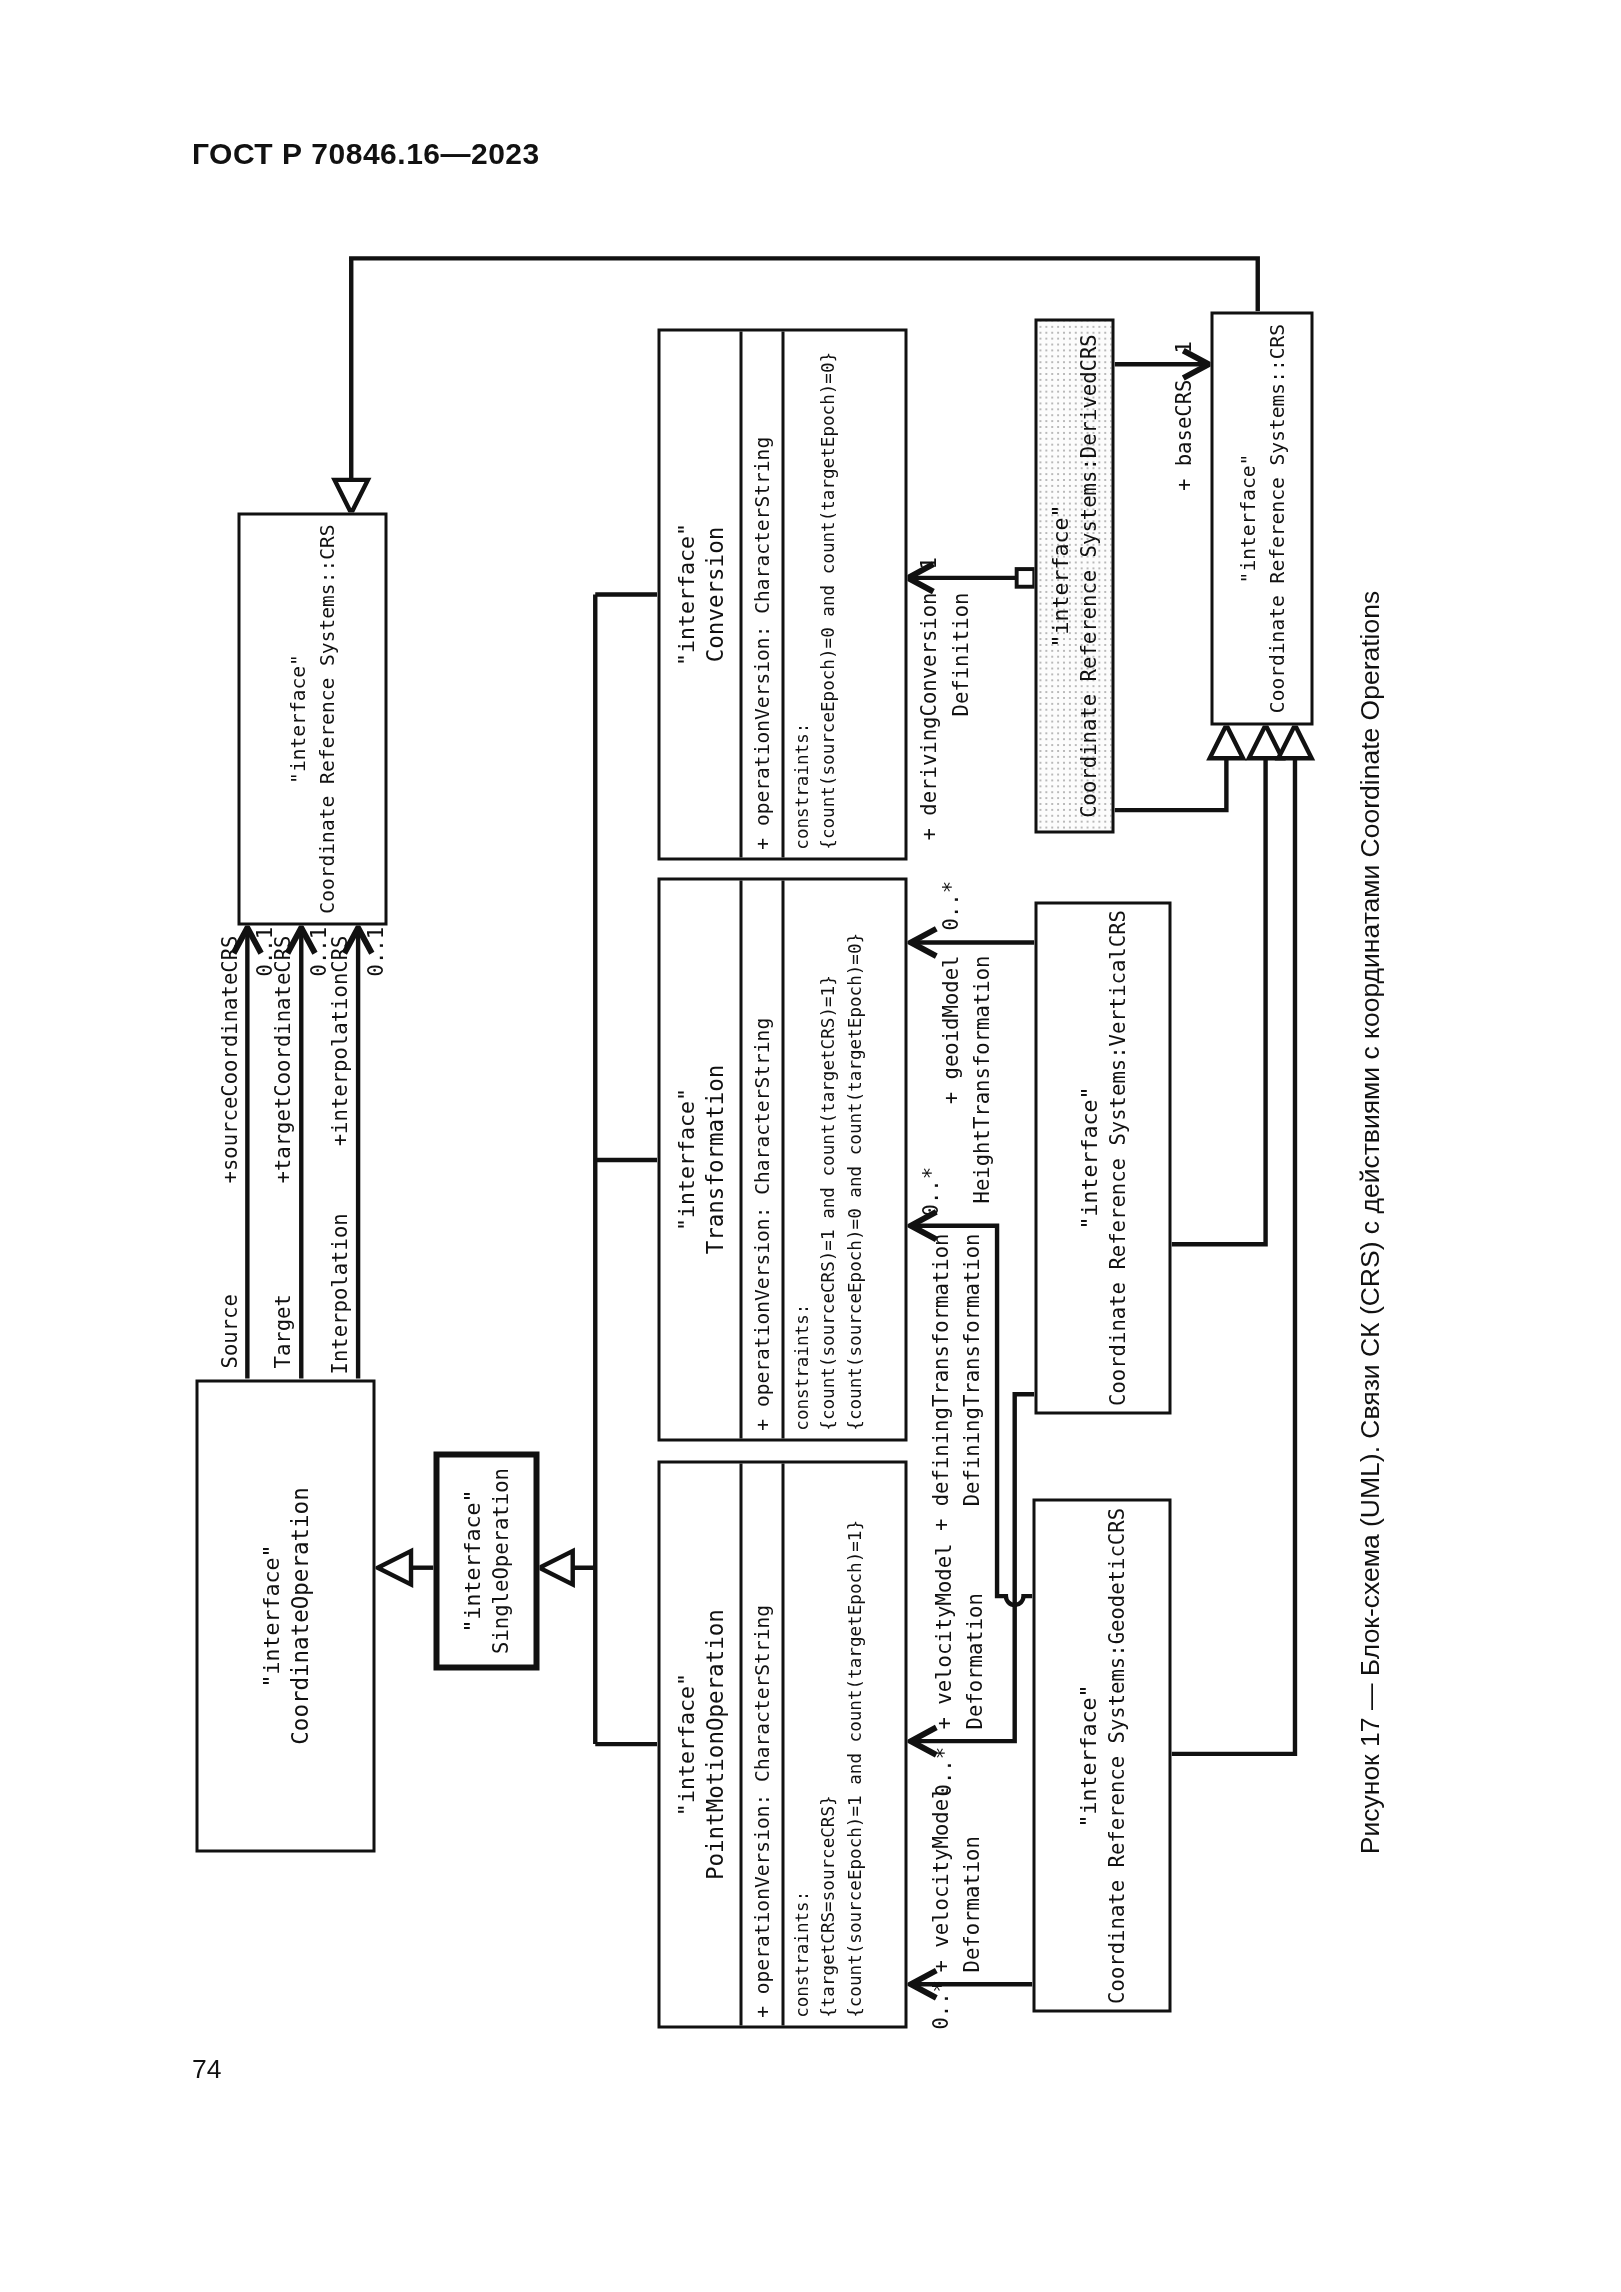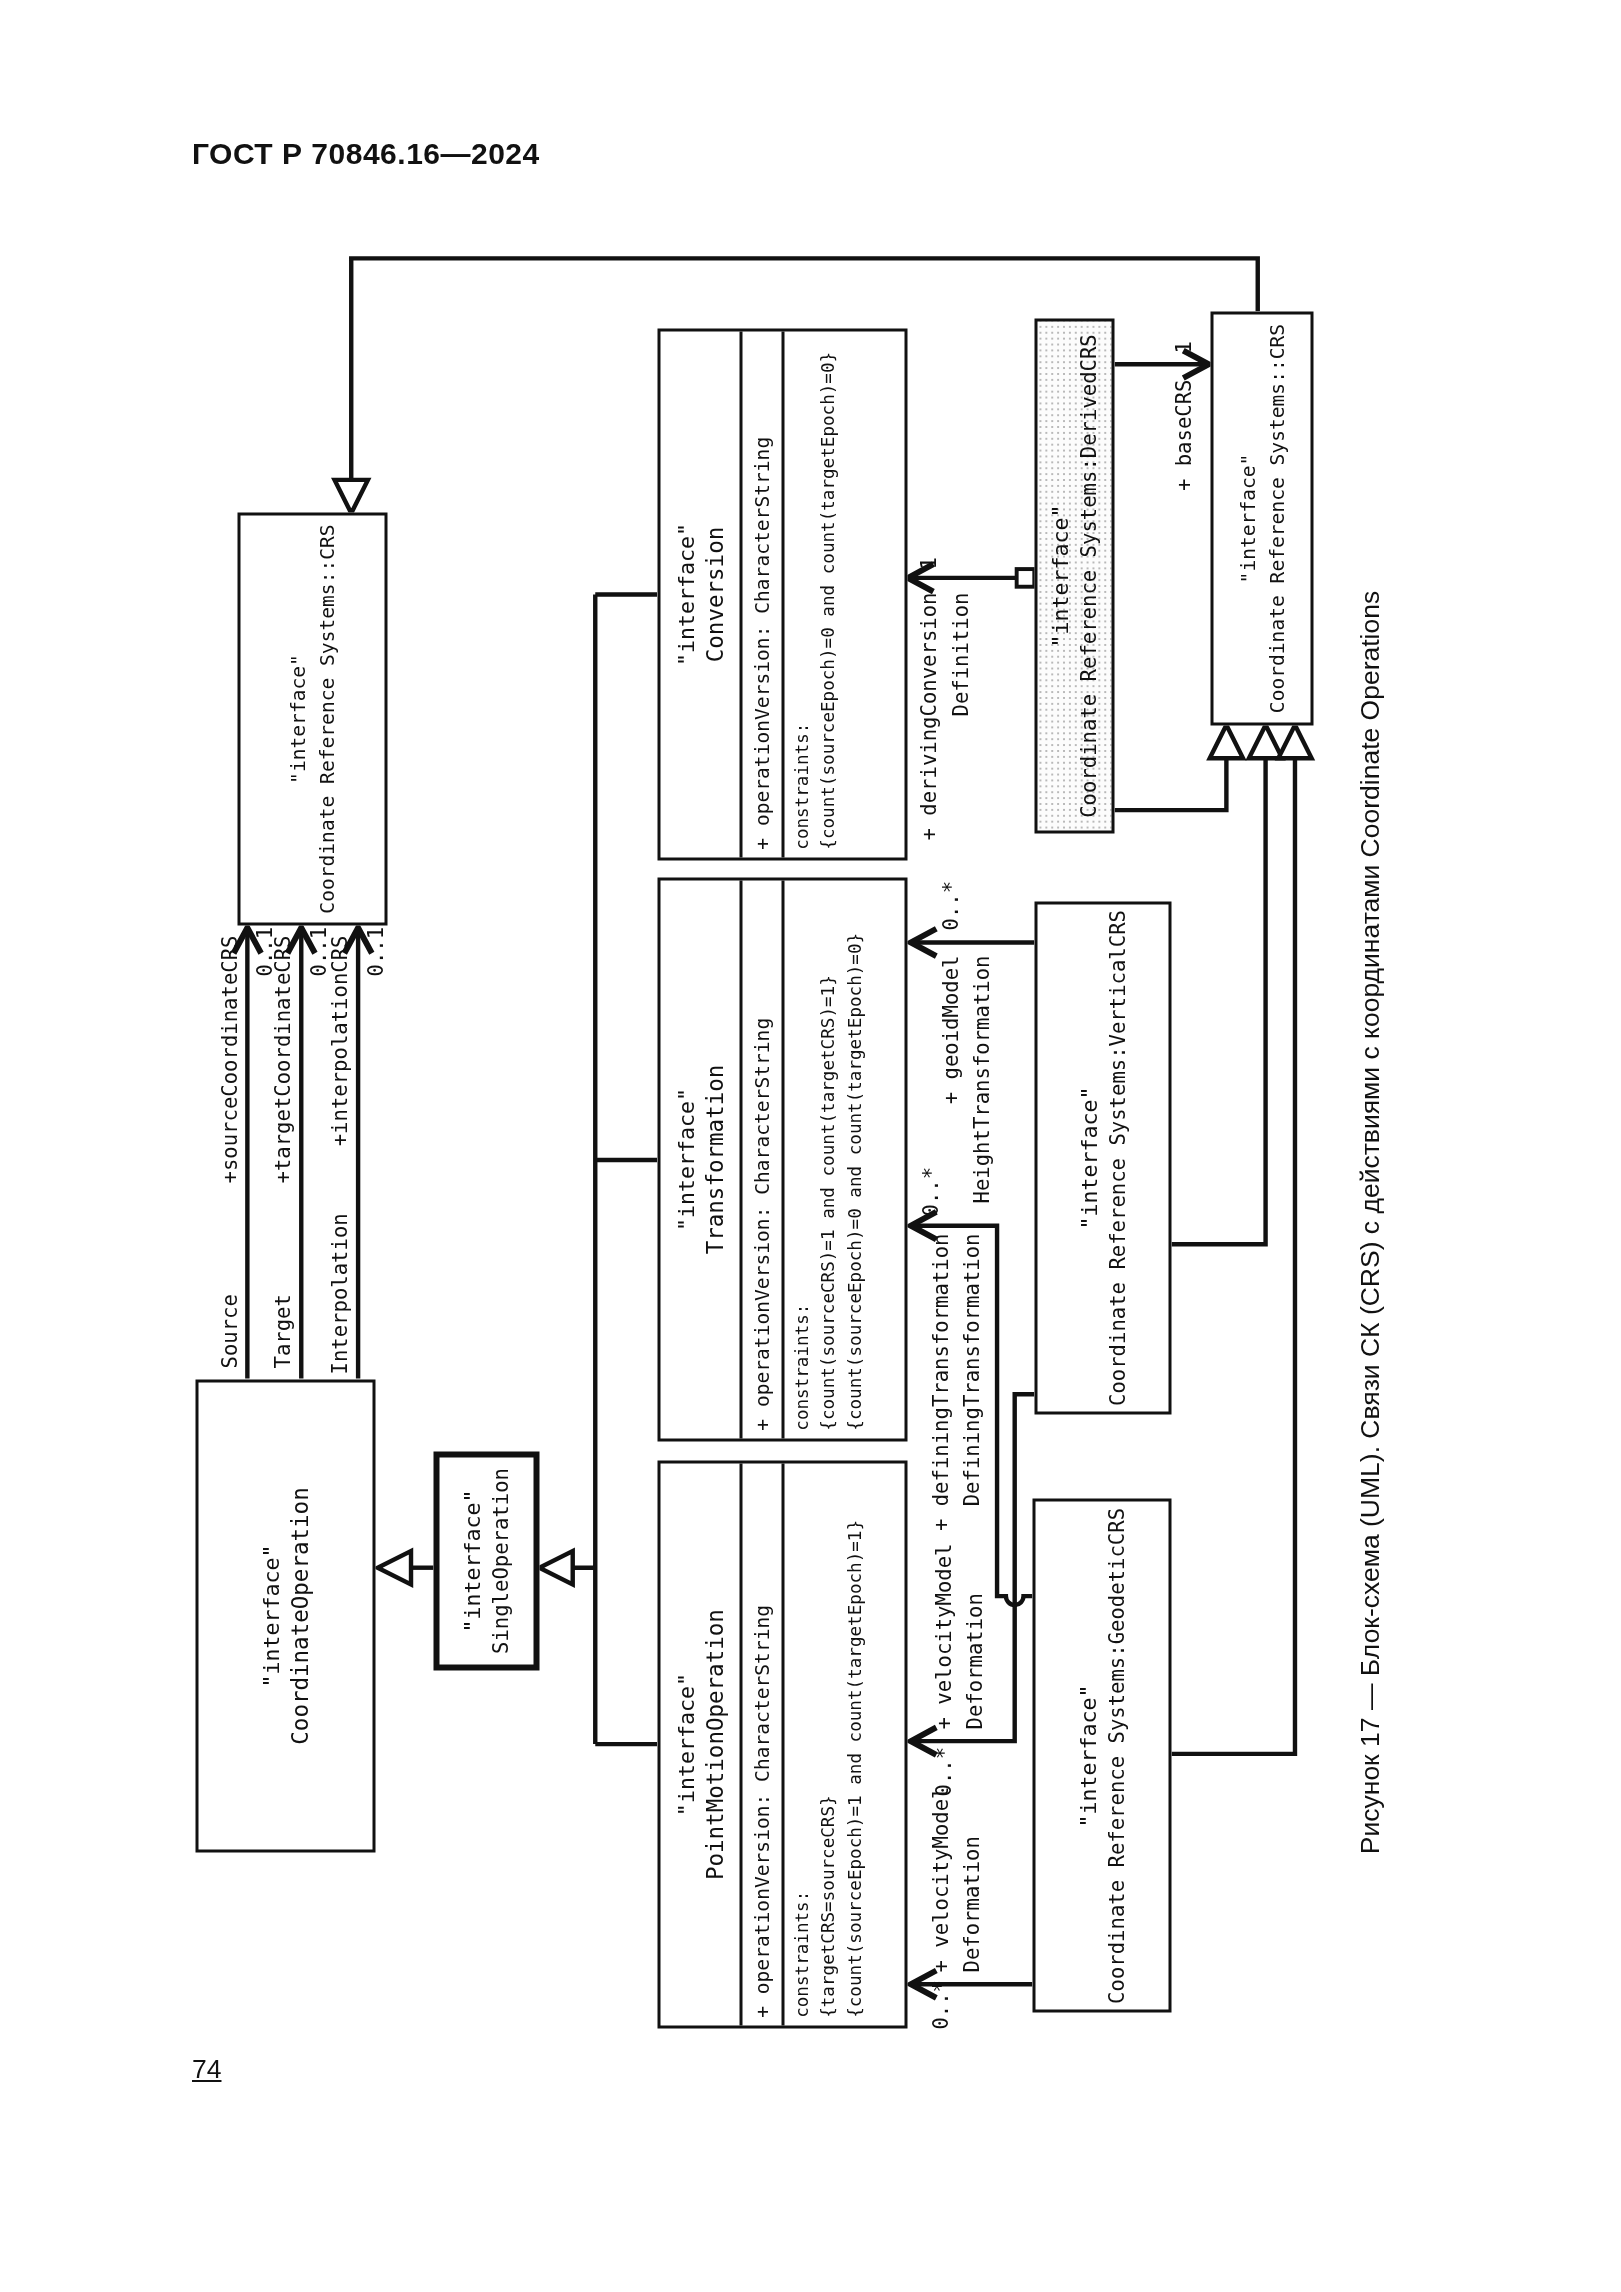--- a/index.html
+++ b/index.html
@@ -1,20 +1,20 @@
 <!DOCTYPE html>
 <html><head>
 <meta charset="utf-8">
 <style>
   html,body{margin:0;padding:0;background:#e8e8e8;}
   #page{position:relative;width:1621px;height:2293px;background:#ffffff;overflow:hidden;
         font-family:"DejaVu Sans Mono", monospace;color:#111;}
   .sans{font-family:"Liberation Sans", sans-serif;}
   #header{position:absolute;left:192px;top:137px;font-size:30px;font-weight:bold;letter-spacing:0.5px;}
-  #pagenum{position:absolute;left:192px;top:2054px;font-size:26.5px;text-decoration:underline;}
+  #pagenum{position:absolute;left:192px;top:2054px;font-size:26.5px;}
   #caption{position:absolute;left:714px;top:1207px;width:1313px;text-align:center;
            font-size:26.5px;transform:rotate(-90deg);white-space:nowrap;}
   
   #diagram{position:absolute;left:-142px;top:573px;width:1794px;height:1127px;
            transform:rotate(-90deg);}
   #wires{position:absolute;left:0;top:0;}
   .box{position:absolute;border:3.9px solid #111;background:#fff;box-sizing:border-box;
        display:flex;flex-direction:column;}
   .box.thick{border-width:6.9px;}
   .box.hatch{background-color:#fcfcfc;background-image:radial-gradient(#b9b9b9 1.2px, transparent 1.3px);
@@ -27,21 +27,21 @@
          font-size:19.6px;white-space:nowrap;}
   .consC{border-top:3.9px solid #111;padding:3.9px 7.8px;font-size:17.6px;line-height:26.5px;white-space:nowrap;}
   .lbl{position:absolute;font-size:20.6px;white-space:nowrap;}
   .lbl.mult{font-size:20.6px;}
 </style>
 </head>
 <body>
 
 <div id="page">
 
-  <div id="header" class="sans">ГОСТ Р 70846.16—2024</div>
+  <div id="header" class="sans">ГОСТ Р 70846.16—2023</div>
   <div id="pagenum" class="sans">74</div>
   <div id="caption" class="sans">Рисунок 17 — Блок-схема (UML). Связи СК (CRS) с действиями с координатами Coordinate Operations</div>
 
   <div id="diagram">
 
     <svg id="wires" width="1794" height="1127" viewBox="0 0 1830 1150">
       <g stroke="#111" stroke-width="4.5" fill="none">
 
         <path d="M668 57 H1126"></path>
         <path d="M668 112 H1126"></path>

